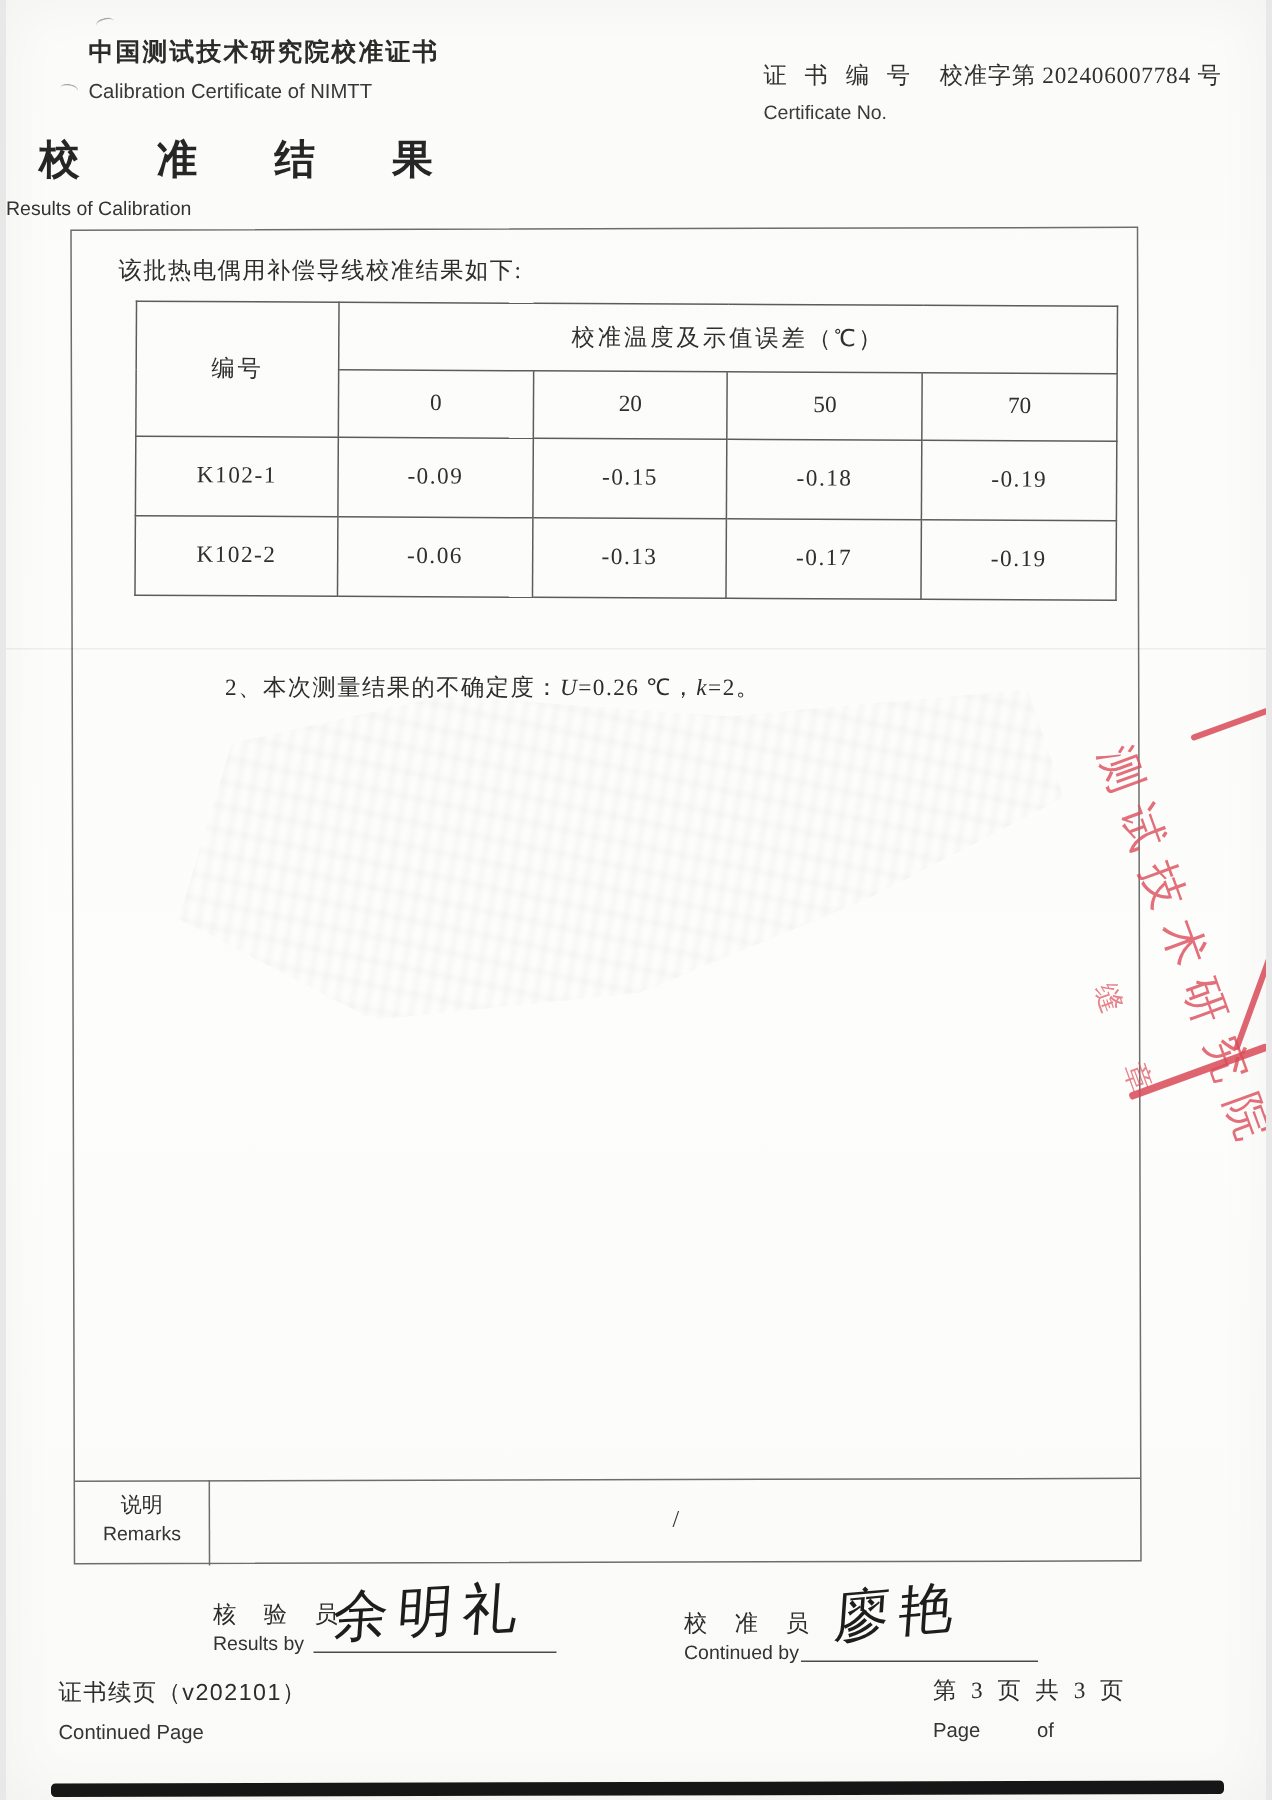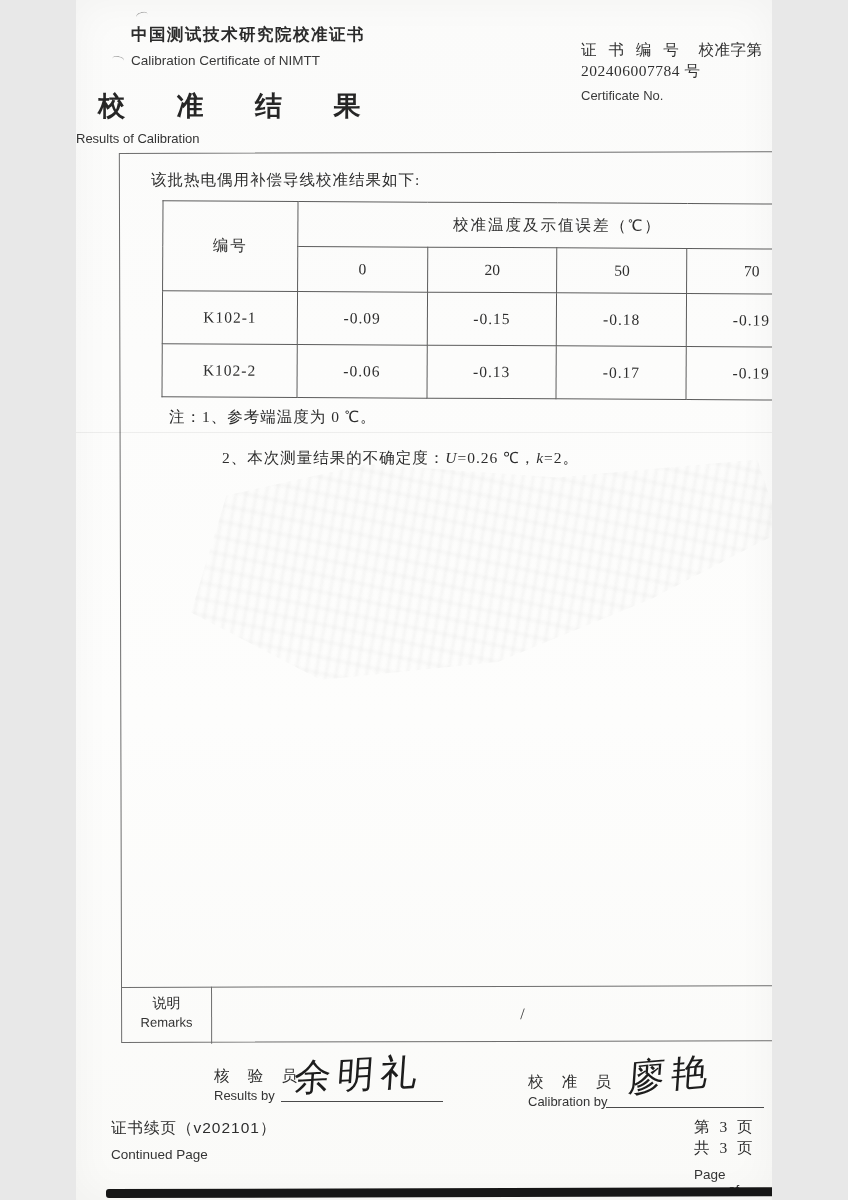--- a/index.html
+++ b/index.html
@@ -1,18 +1,18 @@
 <!DOCTYPE html>
 <html><head>
 <meta charset="utf-8">
 <style>
   * { margin:0; padding:0; box-sizing:border-box; }
   html,body { background:#e8e8e8; }
   .page {
-    position:relative; width:696px; height:1200px; margin:0 auto;
+    position:relative; width:840px; height:1200px; margin:0 auto;
     background:linear-gradient(180deg,#fbfbfa 0%, #fdfdfc 60%, #fafaf8 100%);
     overflow:hidden; color:#2e2e2e;
     font-family:"Liberation Serif", serif;
     box-shadow:inset 0 0 40px rgba(0,0,0,0.04);
   }
 
   
   .hdr-left { position:absolute; left:55px; top:24px; }
   .hdr-left .cn { font-family:"Liberation Sans",sans-serif; font-size:16.5px; font-weight:700; letter-spacing:1.5px; color:#2b2b2b; }
   .hdr-left .en { font-family:"Liberation Sans",sans-serif; font-size:13.5px; margin-top:7px; color:#383838; }
@@ -162,40 +162,39 @@
       <tr class="d">
         <td>K102-2</td>
         <td>-0.06</td>
         <td>-0.13</td>
         <td>-0.17</td>
         <td>-0.19</td>
       </tr>
     </tbody>
   </table>
 
-  <div class="note1">注：1、参考端温度为 0 ℃。</div>
   <div class="note2">
     <span>2、本次测量结果的不确定度：</span><span class="sym">U</span><span>=0.26 ℃，</span><span class="sym">k</span><span>=2。</span>
   </div>
 
   <div class="ghost"></div>
 
   <div class="stamp-text">测试技术研究院</div>
   <div class="stamp-small">缝 章</div>
   <div class="stamp-edge e-top"></div>
   <div class="stamp-edge e-right"></div>
   <div class="stamp-edge e-bottom"></div>
 
   <div class="sig-label-cn" id="sig1-cn">核 验 员</div>
   <div class="sig-label-en" id="sig1-en">Results by</div>
   <div class="sig-line" id="sig1-line"></div>
   <div class="sig-name" id="sig1-name">余明礼</div>
 
   <div class="sig-label-cn" id="sig2-cn">校 准 员</div>
-  <div class="sig-label-en" id="sig2-en">Calibration by</div>
+  <div class="sig-label-en" id="sig2-en">Continued by</div>
   <div class="sig-line" id="sig2-line"></div>
   <div class="sig-name" id="sig2-name">廖艳</div>
 
   <div class="foot-left">
     <div class="cn">证书续页（v202101）</div>
     <div class="en">Continued Page</div>
   </div>
   <div class="foot-right">
     <div class="cn">第 3 页 共 3 页</div>
     <div class="en">

